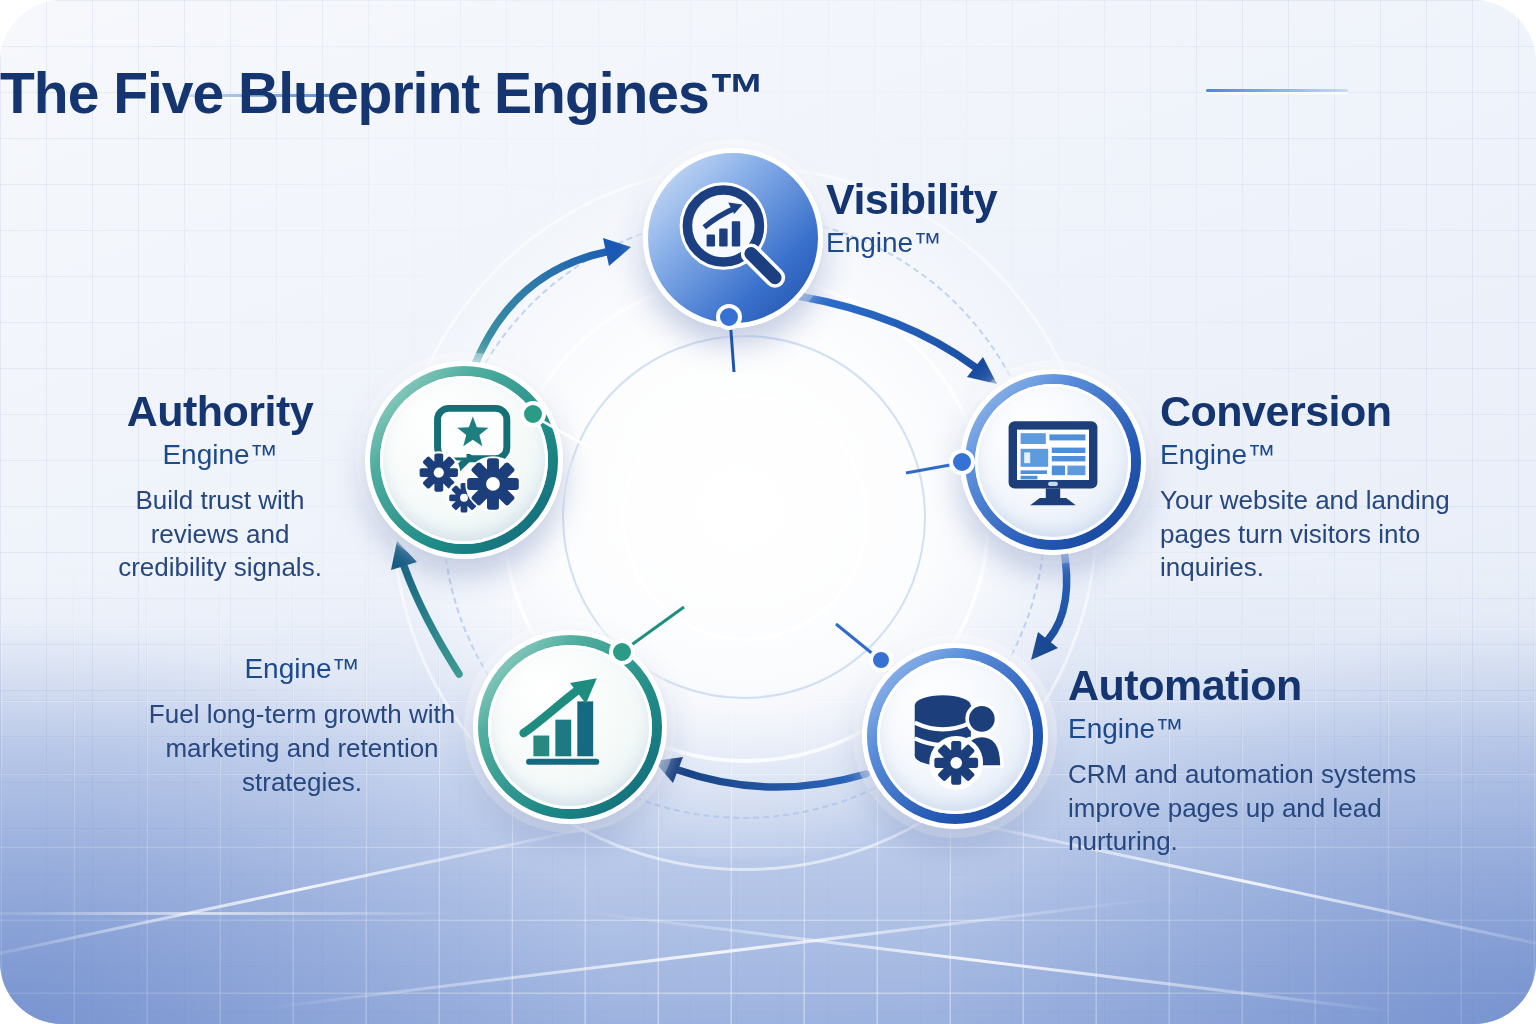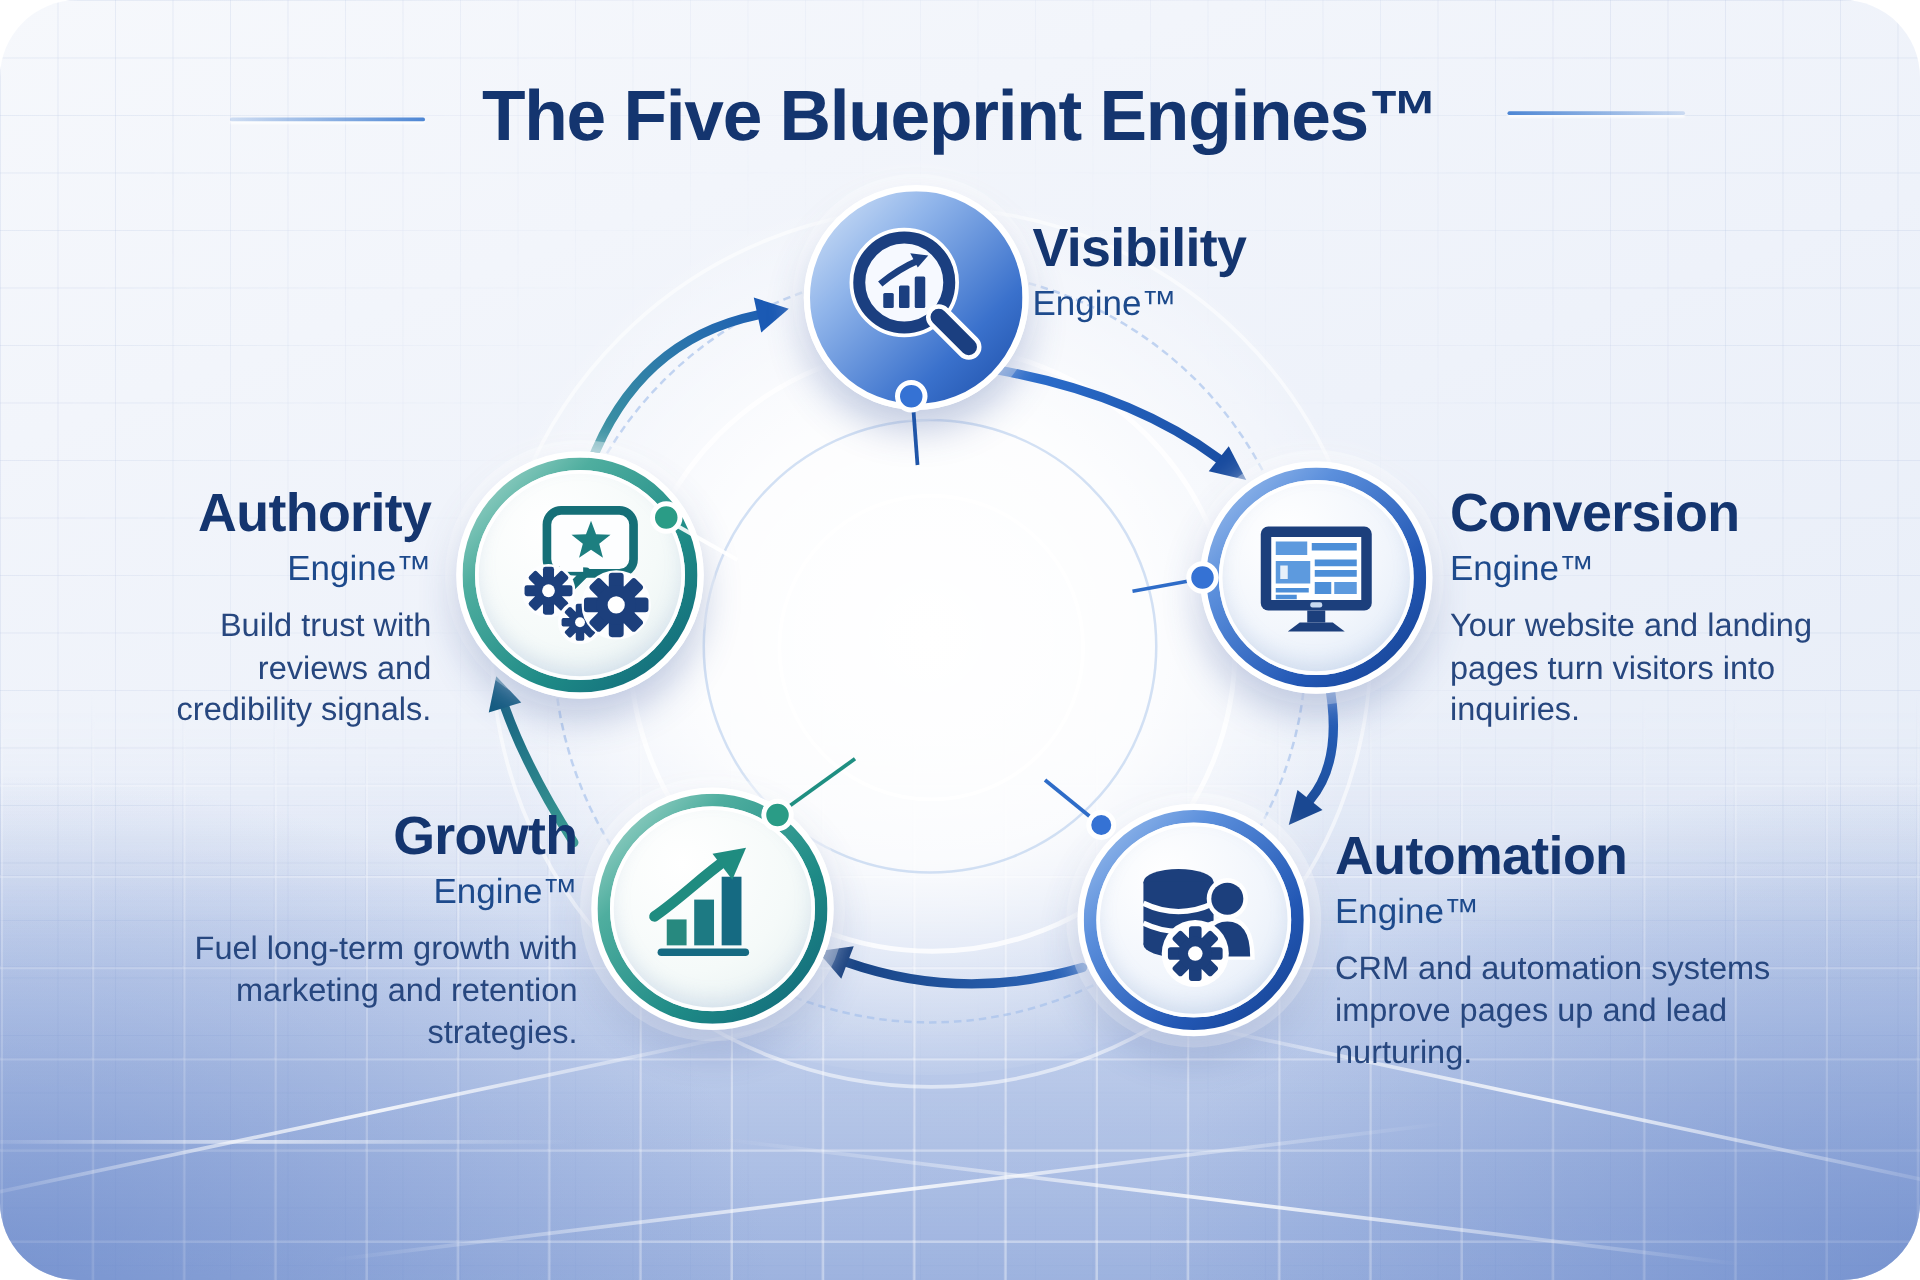--- a/index.html
+++ b/index.html
@@ -32,38 +32,38 @@
   
   .glow{position:absolute;left:362px;top:160px;width:760px;height:700px;border-radius:50%;
     background:radial-gradient(circle,#ffffff 0%,rgba(255,255,255,.85) 35%,rgba(255,255,255,0) 70%);}
   .ring{position:absolute;border-radius:50%;}
   .r1{left:622px;top:395px;width:240px;height:240px;border:3px solid rgba(255,255,255,.95);}
   .r2{left:562px;top:335px;width:360px;height:360px;border:2px solid rgba(175,200,235,.55);}
   .r3{left:502px;top:275px;width:480px;height:480px;border:4px solid rgba(255,255,255,.8);}
   .r4{left:442px;top:215px;width:600px;height:600px;border:2px dashed rgba(165,192,235,.65);}
   .r5{left:392px;top:165px;width:700px;height:700px;border:3px solid rgba(255,255,255,.55);}
   
-  .title{position:absolute;top:60px;left:0;right:0;text-align:center;font-size:57px;font-weight:700;
+  .title{position:absolute;top:60px;left:0;right:0;text-align:left;font-size:57px;font-weight:700;
     color:#14356f;letter-spacing:-1px;}
   .hline{position:absolute;height:3px;border-radius:2px;box-shadow:0 2px 2px rgba(255,255,255,.9);}
   .hline.left{left:184px;top:94px;width:156px;background:linear-gradient(90deg,rgba(95,145,215,.25),#4d86d4);}
   .hline.right{left:1206px;top:89px;width:142px;background:linear-gradient(90deg,#4d86d4,rgba(95,145,215,.25));}
   
   .node{position:absolute;border-radius:50%;border:5px solid #ffffff;display:flex;align-items:center;justify-content:center;
     box-shadow:0 16px 30px rgba(55,85,160,.30),0 0 0 9px rgba(255,255,255,.35),0 0 26px rgba(255,255,255,.95);}
   .ring-blue{background:linear-gradient(135deg,#a9c8f0 0%,#5b8fdc 30%,#2257b4 70%,#143f8c 100%);}
   .ring-teal{background:linear-gradient(135deg,#b7e0d6 0%,#4fae9f 28%,#1e8a86 65%,#0f6278 100%);}
   .vis-grad{background:linear-gradient(135deg,#d8e6f8 0%,#8fb4ea 32%,#3a71cc 72%,#1c4da6 100%);}
   .inner{width:calc(100% - 20px);height:calc(100% - 20px);border-radius:50%;display:flex;align-items:center;justify-content:center;
     background:radial-gradient(circle at 35% 28%,#ffffff 0%,#f2f6fc 52%,#dce7f6 100%);
     box-shadow:inset 0 0 0 3px rgba(255,255,255,.95),inset 0 -8px 16px rgba(120,150,200,.22);}
   .ring-teal .inner{background:radial-gradient(circle at 35% 28%,#ffffff 0%,#f5faf9 55%,#e3eef0 100%);}
   
   .lbl{position:absolute;color:#14356f;}
-  .lbl.right{text-align:right;}
+  .lbl.right{text-align:center;}
   .lbl .h{font-size:43px;font-weight:700;letter-spacing:-.5px;line-height:1.02;}
   .lbl .s{font-size:28px;font-weight:400;color:#1d4a8c;margin-top:7px;line-height:1.0;}
   .lbl .d{font-size:26px;font-weight:400;color:#27477f;margin-top:15px;line-height:1.3;}
   .abs{position:absolute;}
   svg{display:block;}
 </style>
 </head>
 <body>
 
 <svg width="0" height="0" style="position:absolute" aria-hidden="true">
@@ -256,21 +256,20 @@
     <div class="d">Your website and landing pages turn visitors into inquiries.</div>
   </div>
 
   <div class="lbl" style="left:1068px;top:652px;width:365px;margin-top:12px;">
     <div class="h">Automation</div>
     <div class="s">Engine™</div>
     <div class="d">CRM and automation systems improve pages up and lead nurturing.</div>
   </div>
 
   <div class="lbl right" style="right:1074px;top:648px;width:320px;">
-    <div class="h">Growth</div>
     <div class="s">Engine™</div>
     <div class="d">Fuel long-term growth with marketing and retention strategies.</div>
   </div>
 
   <div class="lbl right" style="right:1191px;top:390px;width:250px;">
     <div class="h">Authority</div>
     <div class="s">Engine™</div>
     <div class="d">Build trust with reviews and credibility signals.</div>
   </div>
 

